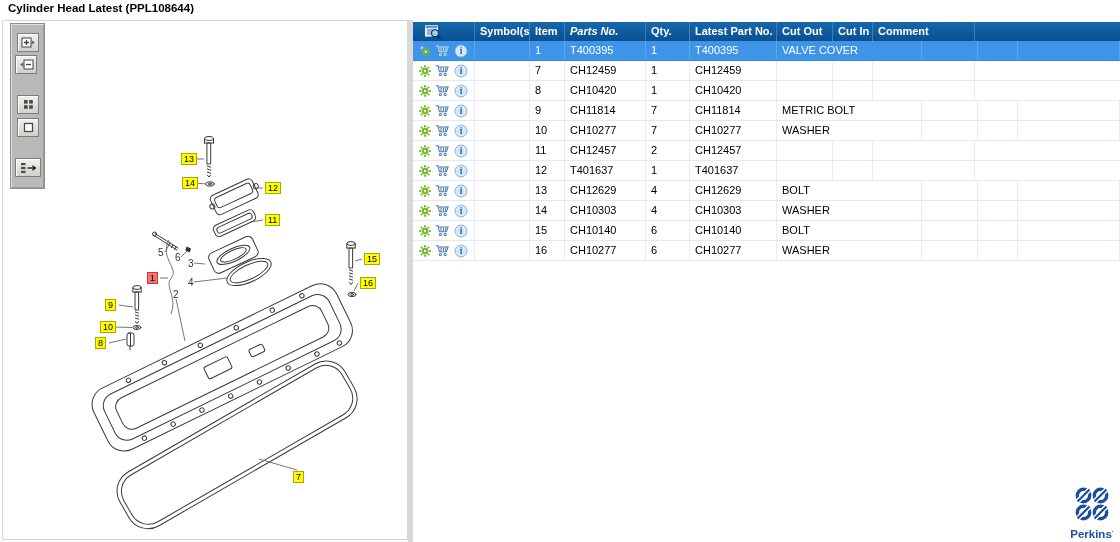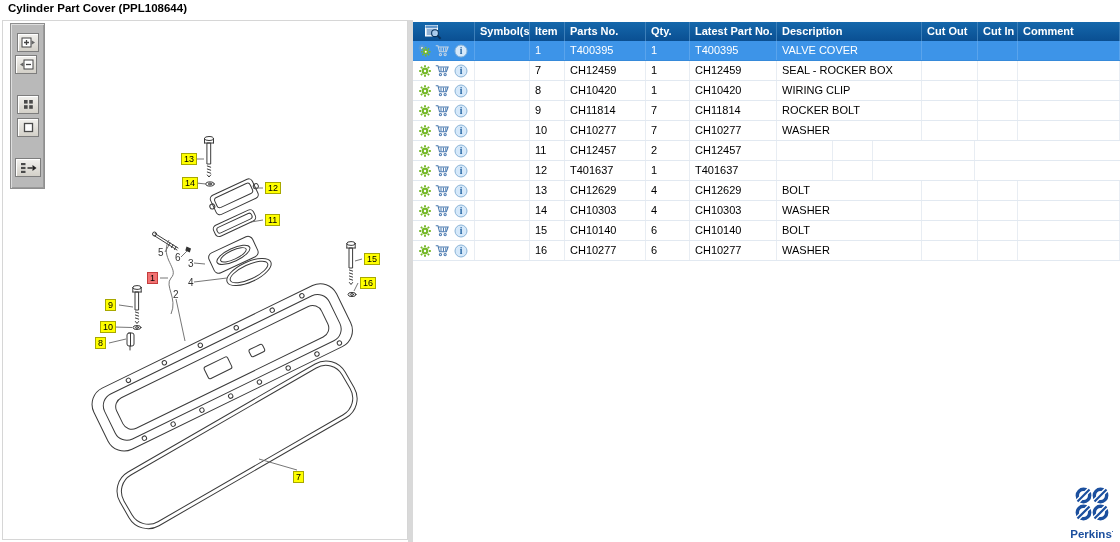--- a/index.html
+++ b/index.html
@@ -69,21 +69,21 @@
   .tr.selected .gear1 { transform:translate(2px,2px) scale(0.82); }
   .tr.selected .cart g { stroke:#c9d6e4; }
   
   .brand { position:absolute; left:1066px; top:486px; width:52px; text-align:center; }
   .brand-text { font-size:11.5px; font-weight:bold; color:#1b4f9e; margin-top:1px; }
   .brand-text sup { font-size:6px; }
 </style>
 </head>
 <body>
 
-<div class="title">Cylinder Part Cover (PPL108644)</div>
+<div class="title">Cylinder Head Latest (PPL108644)</div>
 
 <div class="diagram-panel">
 
   <svg class="dsvg" width="404" height="518" viewBox="0 0 404 518">
     <g stroke="#3a3a3a" fill="none" stroke-width="1" stroke-linejoin="round" stroke-linecap="round">
 
       <g transform="translate(106,462) rotate(-30)">
         <rect x="0" y="0" width="260" height="62" rx="22"></rect>
         <rect x="4" y="4" width="252" height="54" rx="19"></rect>
       </g>
@@ -270,24 +270,23 @@
   <svg width="17" height="15" viewBox="0 0 17 15">
     <rect x="0.5" y="0.5" width="12" height="10.5" fill="#cfe0f2" stroke="#ffffff"></rect>
     <rect x="0.5" y="0.5" width="12" height="2.4" fill="#5b93c9"></rect>
     <path d="M2,5 H11 M2,7 H11 M2,9 H11" stroke="#4a7ab0" stroke-width="0.9"></path>
     <circle cx="10" cy="8.2" r="3.4" fill="#aacdee" fill-opacity="0.85" stroke="#08335e" stroke-width="1.1"></circle>
     <path d="M12.4,10.6 L15.6,13.8" stroke="#08335e" stroke-width="2"></path>
   </svg>
 </div>
       <div class="th col-symbols" style="width: 55px;">Symbol(s)</div>
       <div class="th col-item" style="width: 35px;">Item</div>
-      <div class="th col-parts_no" style="width: 81px;">Parts No.</div>
+      <div class="th col-parts_no" style="width: 81px; font-style: italic;">Parts No.</div>
       <div class="th col-qty" style="width: 44px;">Qty.</div>
       <div class="th col-latest" style="width: 87px;">Latest Part No.</div>
-      <div class="th col-description" style="width: 145px;">Description</div>
       <div class="th col-cut_out" style="width: 56px;">Cut Out</div>
       <div class="th col-cut_in" style="width: 40px;">Cut In</div>
       <div class="th col-comment" style="width: 102px;">Comment</div>
     </div>
   <div id="tbody">
       <div class="tr selected">
         <div class="td col-tools" style="width: 62px;">
   <span class="ric gear">
     <svg width="14" height="14" viewBox="0 0 14 14">
       <g class="gear2">
@@ -360,21 +359,20 @@
       <circle cx="7" cy="7" r="6" fill="#d6e9fa" stroke="#8ab4d8"></circle>
       <text x="7" y="10.2" text-anchor="middle" font-size="9.5" font-weight="bold" fill="#1d5f9e" font-family="Liberation Serif, serif">i</text>
     </svg>
   </span>
 </div>
         <div class="td col-symbols" style="width: 55px;"></div>
         <div class="td col-item" style="width: 35px;">7</div>
         <div class="td col-parts_no" style="width: 81px;">CH12459</div>
         <div class="td col-qty" style="width: 44px;">1</div>
         <div class="td col-latest" style="width: 87px;">CH12459</div>
-        <div class="td col-description" style="width: 145px;">SEAL - ROCKER BOX</div>
         <div class="td col-cut_out" style="width: 56px;"></div>
         <div class="td col-cut_in" style="width: 40px;"></div>
         <div class="td col-comment" style="width: 102px;"></div>
       </div>
       <div class="tr">
         <div class="td col-tools" style="width: 62px;">
   <span class="ric gear">
     <svg width="14" height="14" viewBox="0 0 14 14">
       <g class="gear2">
         <circle cx="4" cy="4" r="2.6" fill="#5a9bd4"></circle>
@@ -403,21 +401,20 @@
       <circle cx="7" cy="7" r="6" fill="#d6e9fa" stroke="#8ab4d8"></circle>
       <text x="7" y="10.2" text-anchor="middle" font-size="9.5" font-weight="bold" fill="#1d5f9e" font-family="Liberation Serif, serif">i</text>
     </svg>
   </span>
 </div>
         <div class="td col-symbols" style="width: 55px;"></div>
         <div class="td col-item" style="width: 35px;">8</div>
         <div class="td col-parts_no" style="width: 81px;">CH10420</div>
         <div class="td col-qty" style="width: 44px;">1</div>
         <div class="td col-latest" style="width: 87px;">CH10420</div>
-        <div class="td col-description" style="width: 145px;">WIRING CLIP</div>
         <div class="td col-cut_out" style="width: 56px;"></div>
         <div class="td col-cut_in" style="width: 40px;"></div>
         <div class="td col-comment" style="width: 102px;"></div>
       </div>
       <div class="tr">
         <div class="td col-tools" style="width: 62px;">
   <span class="ric gear">
     <svg width="14" height="14" viewBox="0 0 14 14">
       <g class="gear2">
         <circle cx="4" cy="4" r="2.6" fill="#5a9bd4"></circle>
@@ -446,21 +443,21 @@
       <circle cx="7" cy="7" r="6" fill="#d6e9fa" stroke="#8ab4d8"></circle>
       <text x="7" y="10.2" text-anchor="middle" font-size="9.5" font-weight="bold" fill="#1d5f9e" font-family="Liberation Serif, serif">i</text>
     </svg>
   </span>
 </div>
         <div class="td col-symbols" style="width: 55px;"></div>
         <div class="td col-item" style="width: 35px;">9</div>
         <div class="td col-parts_no" style="width: 81px;">CH11814</div>
         <div class="td col-qty" style="width: 44px;">7</div>
         <div class="td col-latest" style="width: 87px;">CH11814</div>
-        <div class="td col-description" style="width: 145px;">ROCKER BOLT</div>
+        <div class="td col-description" style="width: 145px;">METRIC BOLT</div>
         <div class="td col-cut_out" style="width: 56px;"></div>
         <div class="td col-cut_in" style="width: 40px;"></div>
         <div class="td col-comment" style="width: 102px;"></div>
       </div>
       <div class="tr">
         <div class="td col-tools" style="width: 62px;">
   <span class="ric gear">
     <svg width="14" height="14" viewBox="0 0 14 14">
       <g class="gear2">
         <circle cx="4" cy="4" r="2.6" fill="#5a9bd4"></circle>

